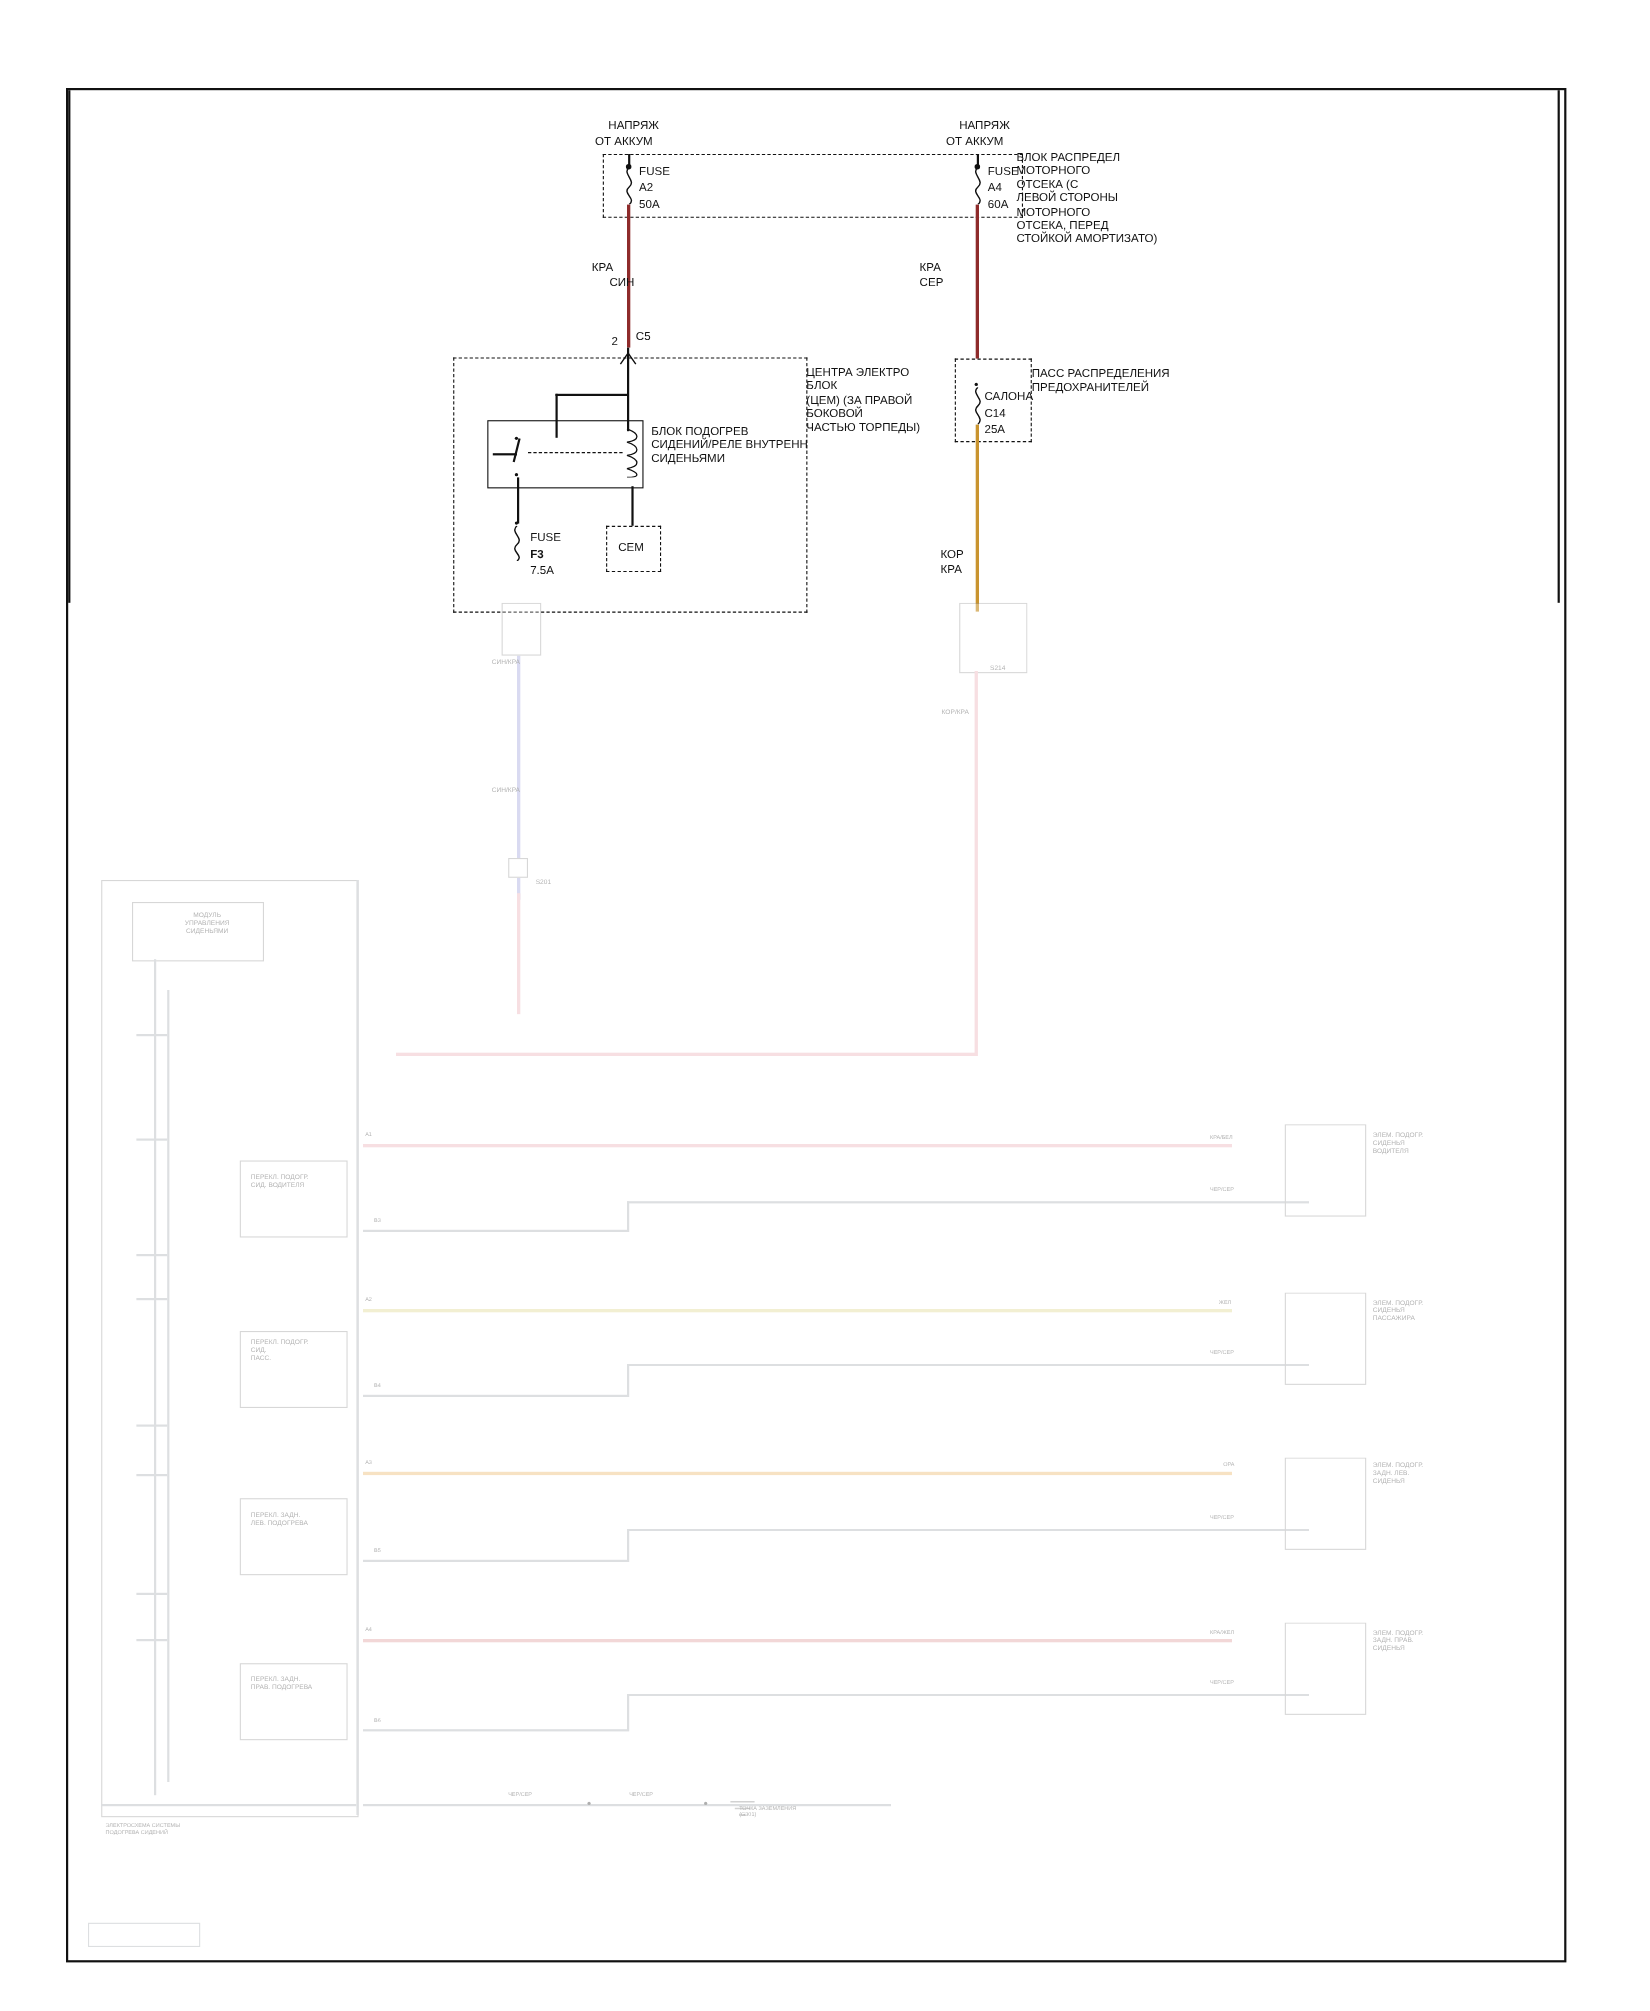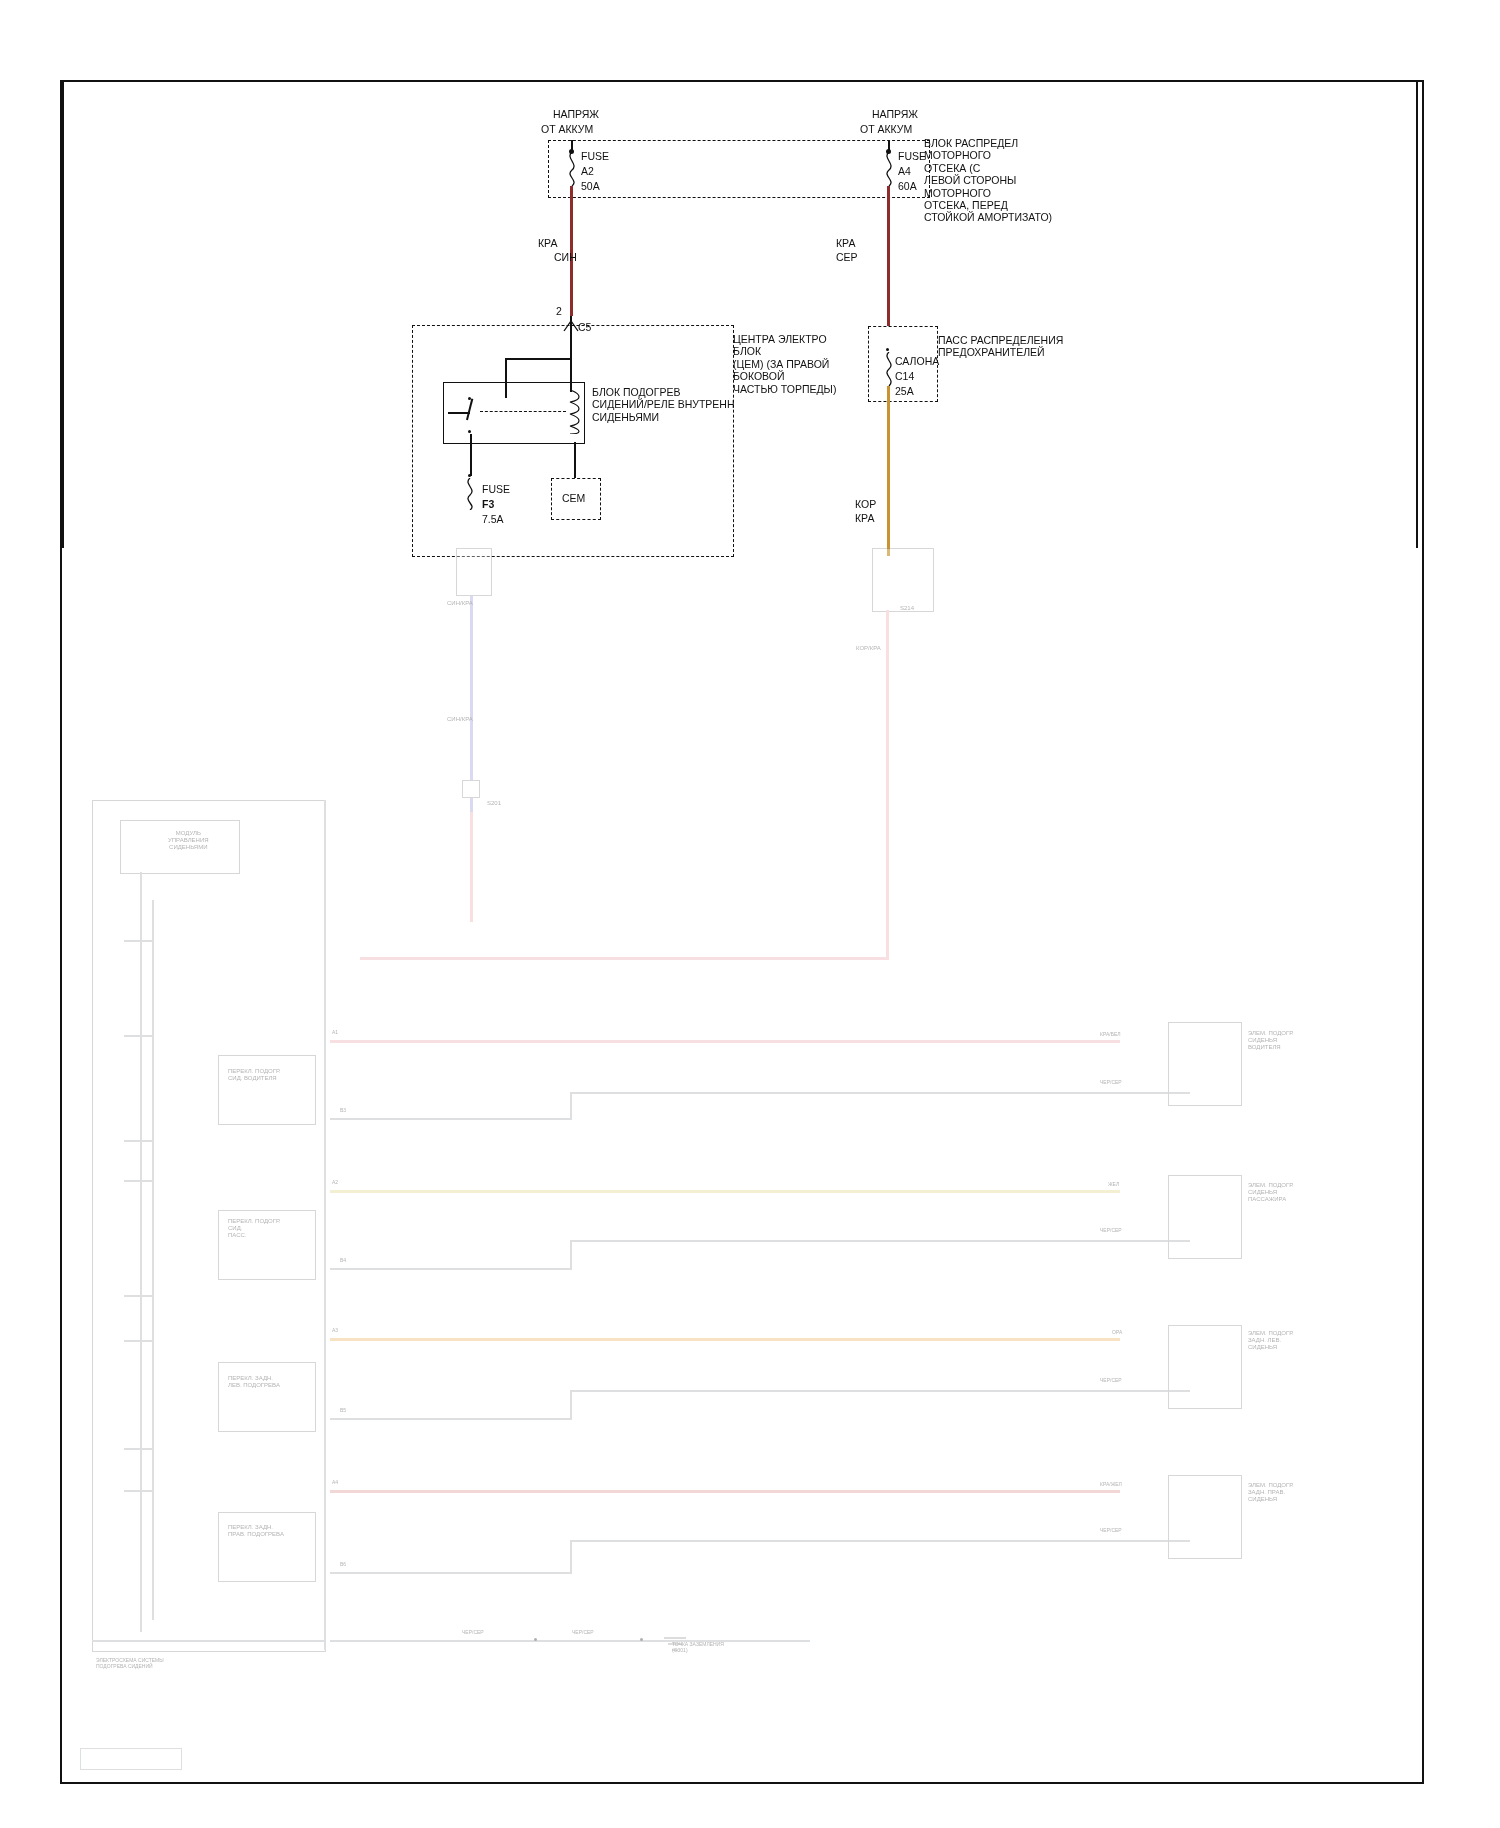--- a/index.html
+++ b/index.html
@@ -47,21 +47,21 @@
   </svg>
   <div class="txt t10" style="left:581px;top:150px;">FUSE</div>
   <div class="txt t10" style="left:581px;top:165px;">A2</div>
   <div class="txt t10" style="left:581px;top:180px;">50A</div>
 
   <div class="wire" style="left:570px;top:186px;width:2.5px;height:130px;background:#8e2b2b;"></div>
   <div class="txt t10" style="left:538px;top:237px;">КРА</div>
   <div class="txt t10" style="left:538px;top:251px;margin-left:16px;">СИН</div>
 
   <div class="txt t10" style="left:556px;top:305px;">2</div>
-  <div class="txt t10" style="left:578px;top:321px;text-align:center;">C5</div>
+  <div class="txt t10" style="left:578px;top:300px;text-align:center;">C5</div>
   <svg width="18" height="12" style="position:absolute;left:563px;top:320px;">
     <path d="M1 11 L8 1 L15 11" stroke="#111" fill="none" stroke-width="1.3"></path>
   </svg>
 
   <div class="dashbox" style="left:412px;top:325px;width:320px;height:230px;"></div>
 
   <div class="txt t10" style="left:733px;top:333px;">ЦЕНТРА ЭЛЕКТРО
 БЛОК
 (ЦЕМ) (ЗА ПРАВОЙ
 БОКОВОЙ

